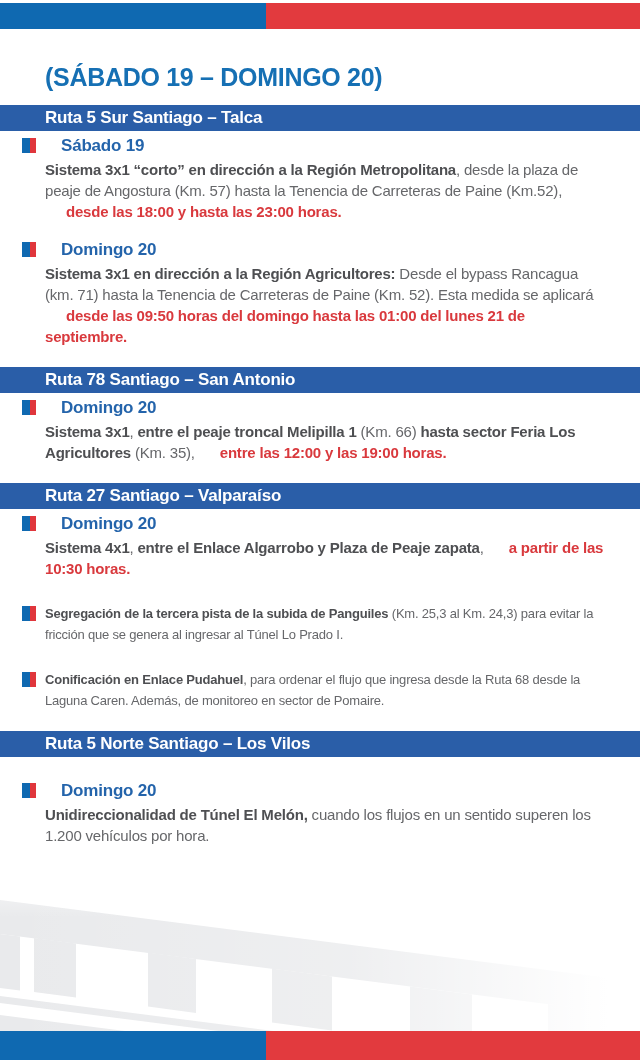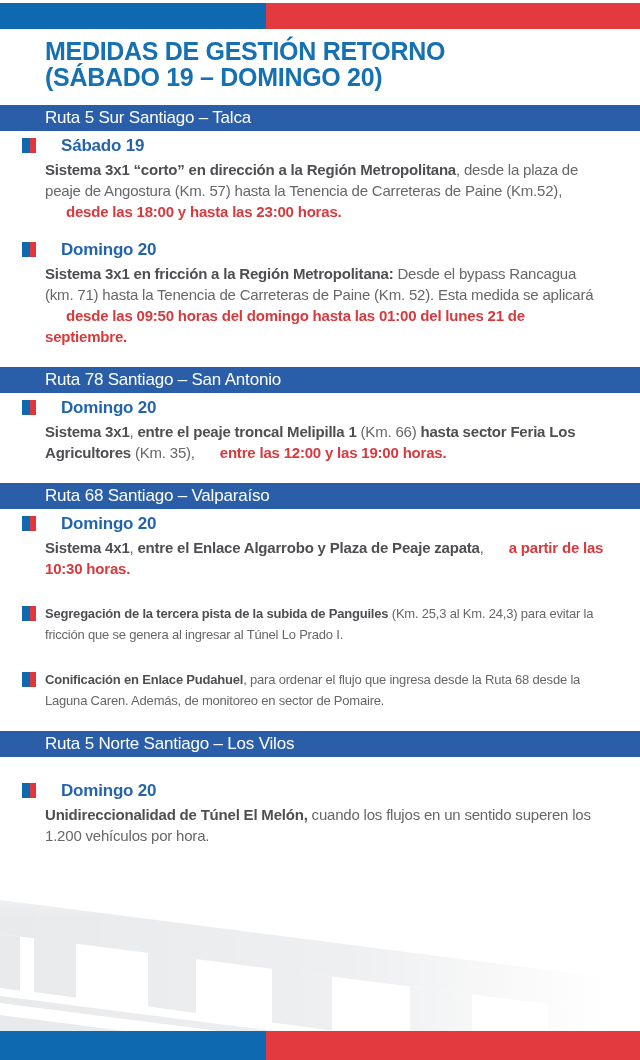--- a/index.html
+++ b/index.html
@@ -30,21 +30,21 @@
   .title{
     margin:0 30px 0 45px;
     font-size:25px;line-height:26px;font-weight:bold;
     color:var(--title-blue);letter-spacing:-0.3px;
   }
   
   #sections{margin-top:15px;}
   section + section{margin-top:20px;}
   .sec-bar{
     height:26px;line-height:26px;background:var(--section-bar-blue);
-    color:#ffffff;font-weight:normal;font-size:17px;
+    color:#ffffff;font-weight:bold;font-size:17px;
     padding-left:45px;letter-spacing:-0.2px;
   }
   .day-row{
     position:relative;padding-left:61px;margin-top:18px;
     color:var(--heading-blue);font-weight:bold;font-size:17px;line-height:20px;
     letter-spacing:-0.2px;
   }
   .sec-bar + .day-row{margin-top:5px;}
   section:nth-of-type(4) .sec-bar + .day-row{margin-top:24px;}
   .flag{
@@ -76,45 +76,45 @@
 </style>
 </head>
 <body>
 
 <div class="top-strip">
   <div class="strip-blue"></div>
   <div class="strip-red"></div>
 </div>
 
 <div class="content">
-  <h1 class="title"><span>MEDIDAS DE GESTIÓN RETORNO</span><br><span>(SÁBADO 19 – DOMINGO 20)</span></h1>
+  <h1 class="title"><br><span>(SÁBADO 19 – DOMINGO 20)</span></h1>
   <main id="sections">
       <section>
         <div class="sec-bar"><span>Ruta 5 Sur Santiago – Talca</span></div>
         <div class="day-row"><span class="flag">
             <i class="fb"></i>
             <i class="fr"></i>
           </span><span class="day-label">Sábado 19</span></div>
         <p class="para"><span class="rb">Sistema 3x1 “corto” en dirección a la Región Metropolitana</span><span class="rn">, desde la plaza de peaje de Angostura (Km. 57) hasta la Tenencia de Carreteras de Paine (Km.52),  </span><span class="rr">desde las 18:00 y hasta las 23:00 horas.</span></p>
         <div class="day-row"><span class="flag">
             <i class="fb"></i>
             <i class="fr"></i>
           </span><span class="day-label">Domingo 20</span></div>
-        <p class="para"><span class="rb">Sistema 3x1 en fricción a la Región Metropolitana:</span><span class="rn"> Desde el bypass Rancagua (km. 71) hasta la Tenencia de Carreteras de Paine (Km. 52). Esta medida se aplicará </span><span class="rr">desde las 09:50 horas del domingo hasta las 01:00 del lunes 21 de septiembre.</span></p>
+        <p class="para"><span class="rb">Sistema 3x1 en dirección a la Región Agricultores:</span><span class="rn"> Desde el bypass Rancagua (km. 71) hasta la Tenencia de Carreteras de Paine (Km. 52). Esta medida se aplicará </span><span class="rr">desde las 09:50 horas del domingo hasta las 01:00 del lunes 21 de septiembre.</span></p>
       </section>
       <section>
         <div class="sec-bar"><span>Ruta 78 Santiago – San Antonio</span></div>
         <div class="day-row"><span class="flag">
             <i class="fb"></i>
             <i class="fr"></i>
           </span><span class="day-label">Domingo 20</span></div>
         <p class="para"><span class="rb">Sistema 3x1</span><span class="rn">, </span><span class="rb">entre el peaje troncal Melipilla 1</span><span class="rn"> (Km. 66) </span><span class="rb">hasta sector Feria Los Agricultores</span><span class="rn"> (Km. 35), </span><span class="rr">entre las 12:00 y las 19:00 horas.</span></p>
       </section>
       <section>
-        <div class="sec-bar"><span>Ruta 68 Santiago – Valparaíso</span></div>
+        <div class="sec-bar"><span>Ruta 27 Santiago – Valparaíso</span></div>
         <div class="day-row"><span class="flag">
             <i class="fb"></i>
             <i class="fr"></i>
           </span><span class="day-label">Domingo 20</span></div>
         <p class="para"><span class="rb">Sistema 4x1</span><span class="rn">, </span><span class="rb">entre el Enlace Algarrobo y Plaza de Peaje zapata</span><span class="rn">, </span><span class="rr">a partir de las 10:30 horas.</span></p>
         <div class="bullet"><span class="flag">
             <i class="fb"></i>
             <i class="fr"></i>
           </span><span><span class="rb">Segregación de la tercera pista de la subida de Panguiles</span><span class="rn"> (Km. 25,3 al Km. 24,3) para evitar la fricción que se genera al ingresar al Túnel Lo Prado I.</span></span></div>
         <div class="bullet"><span class="flag">

